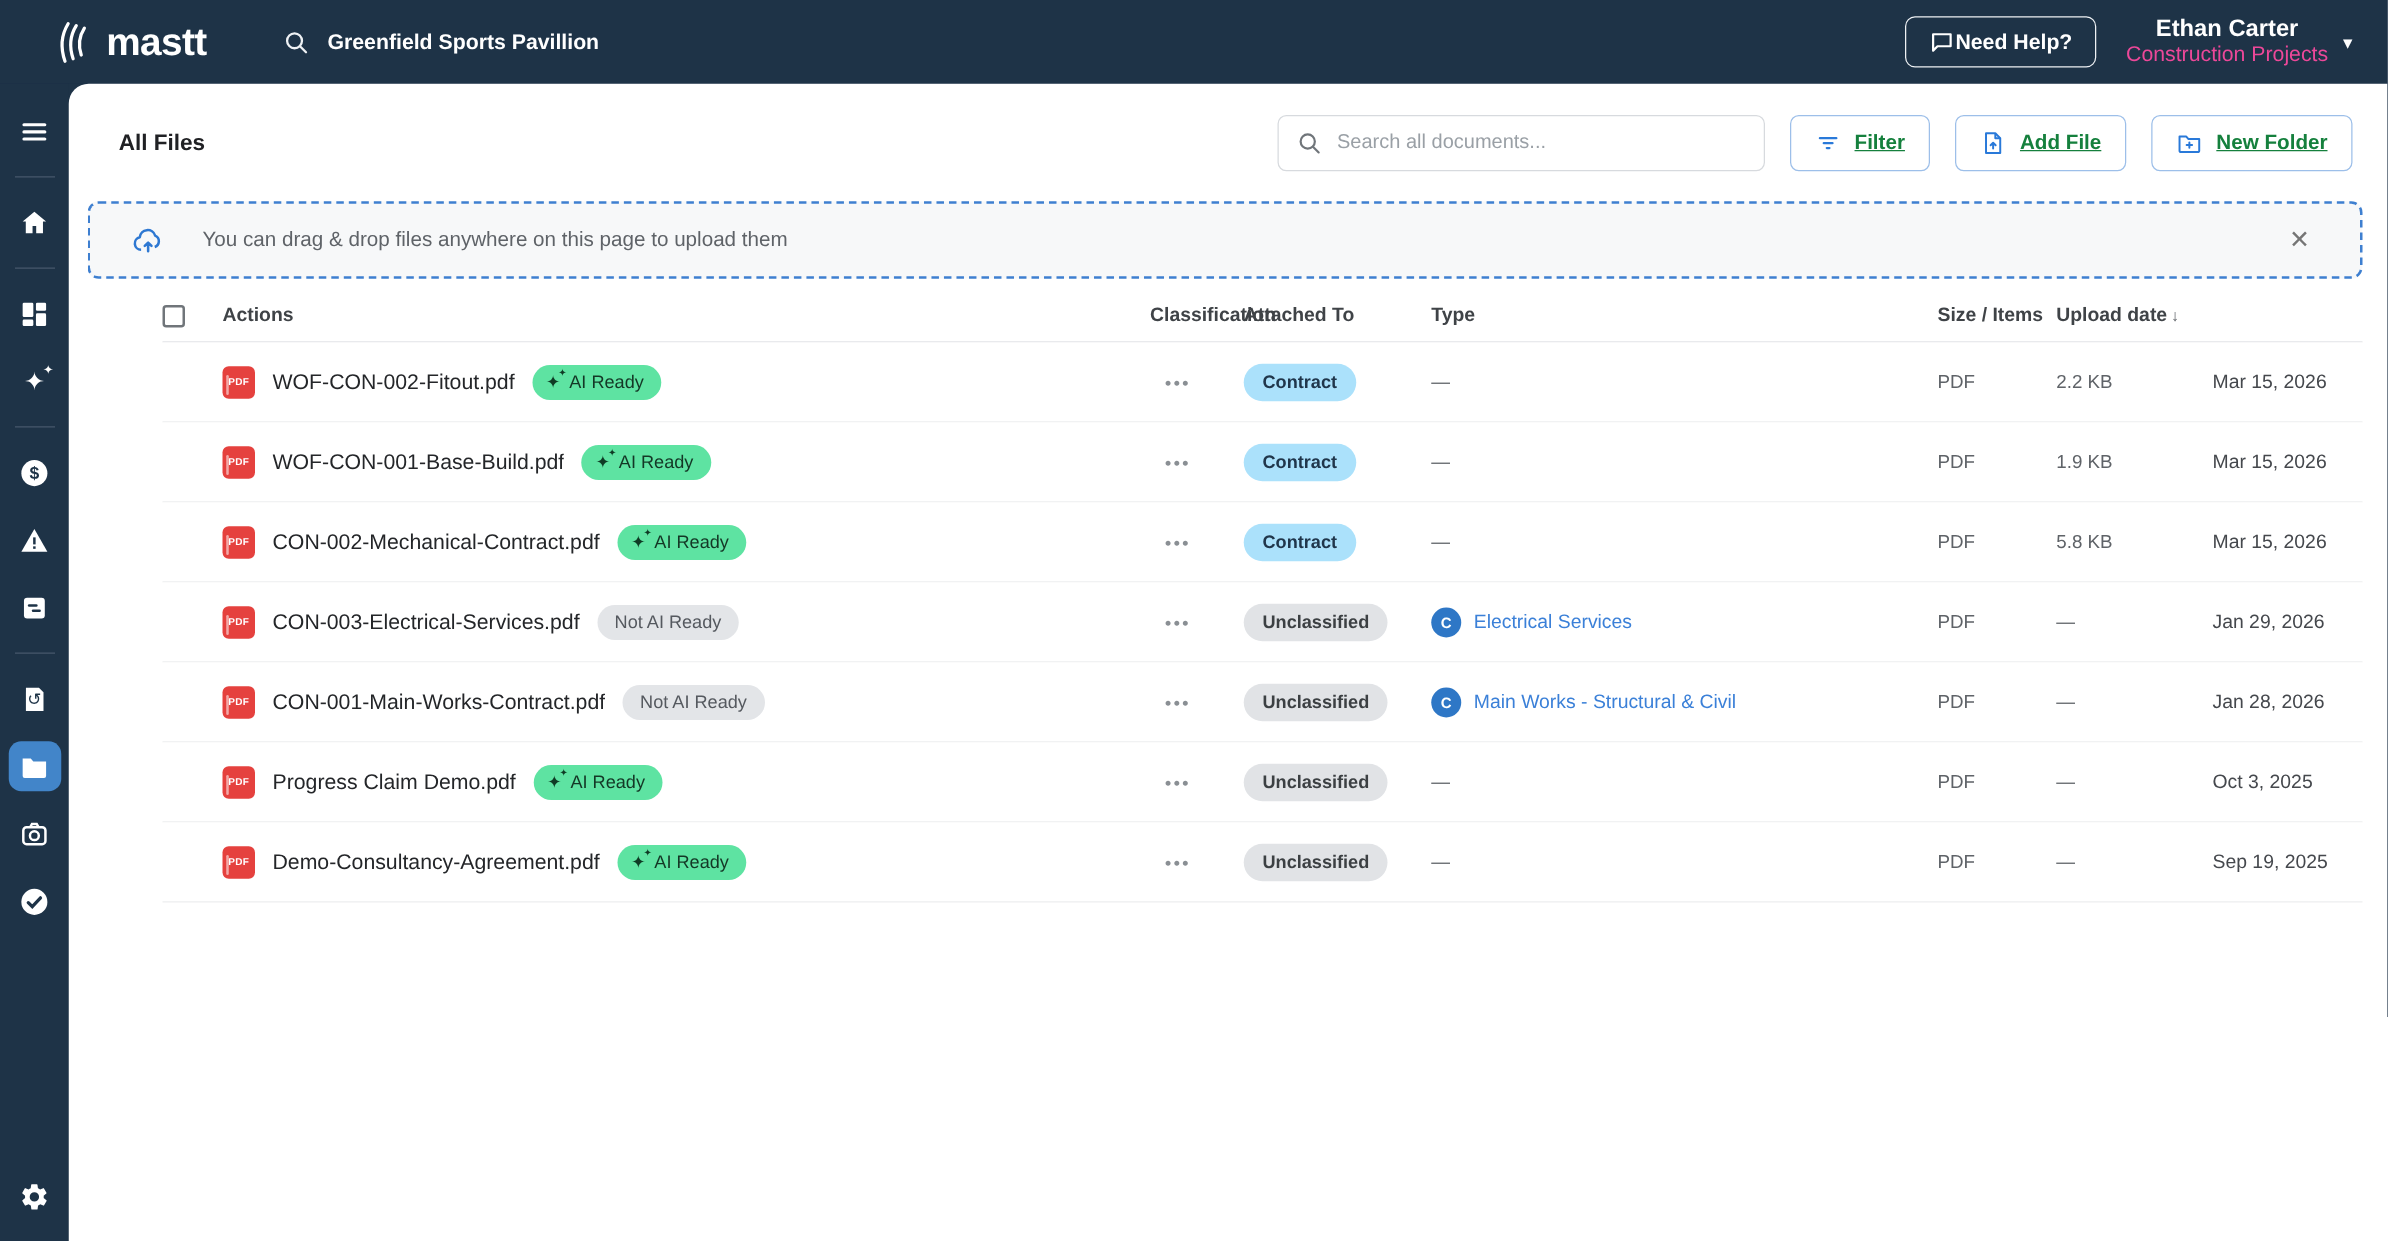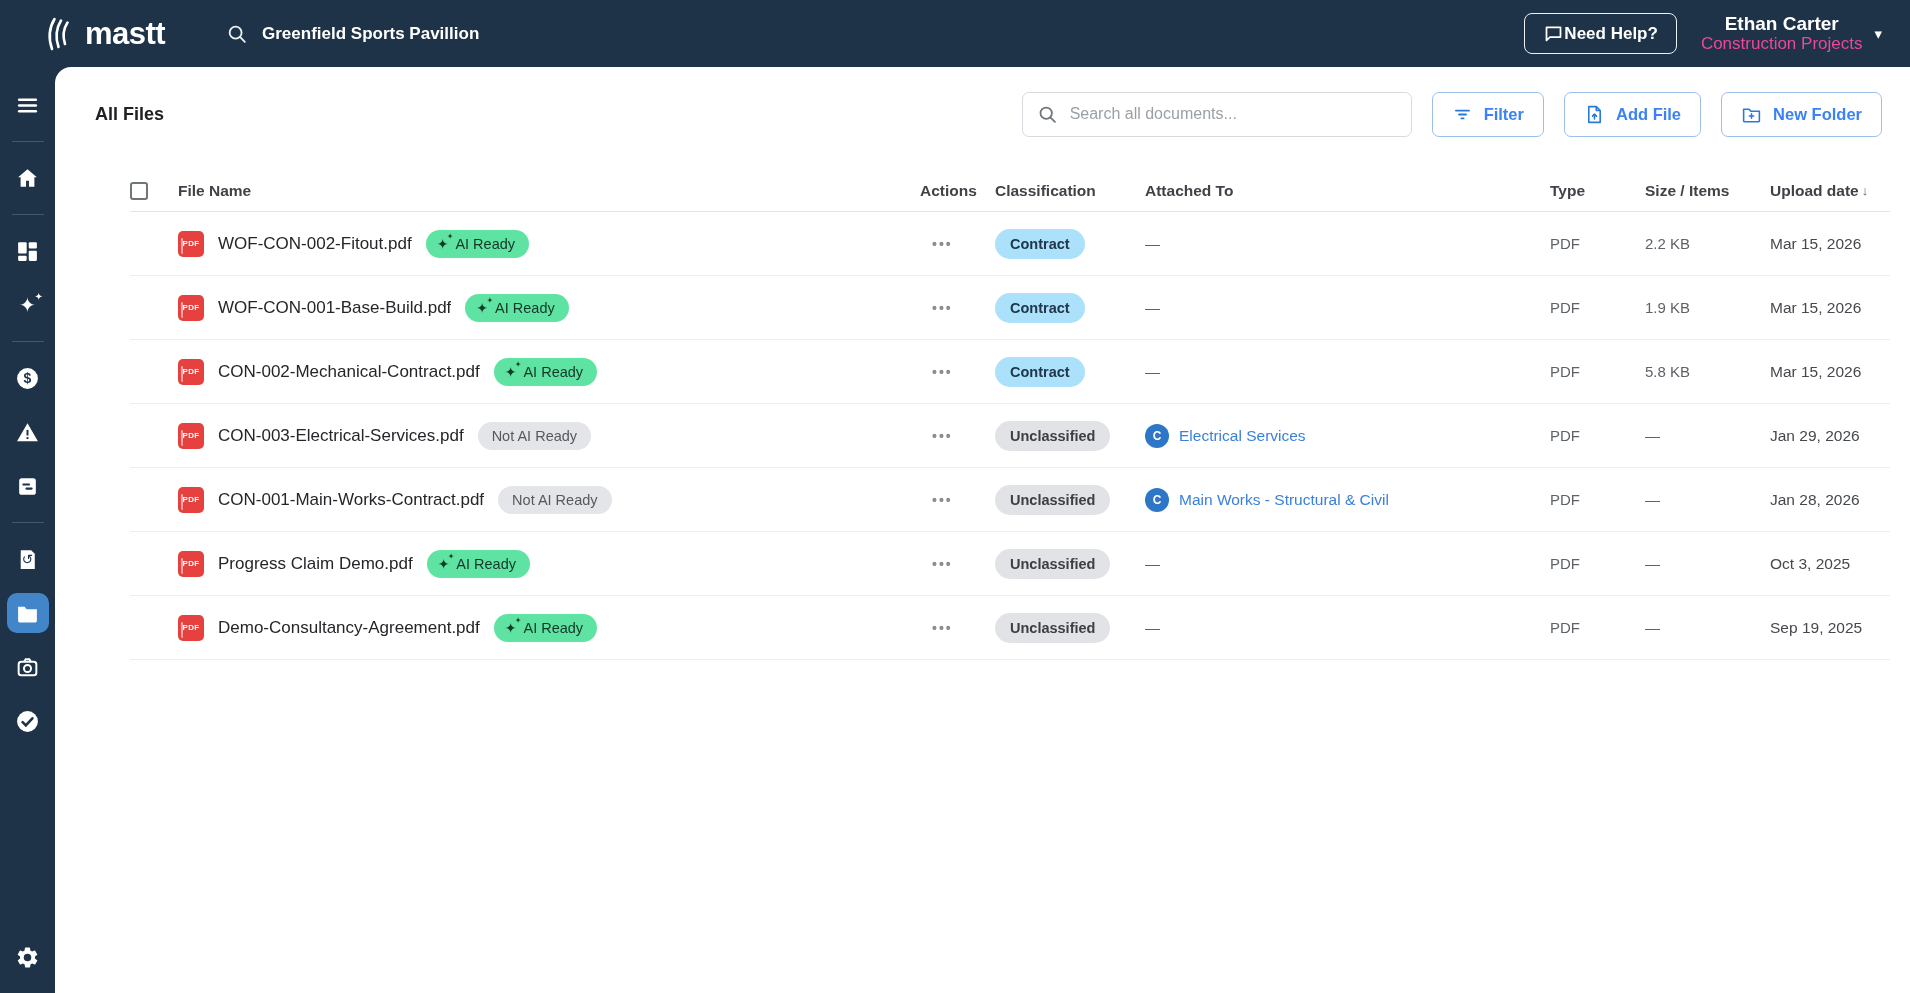--- a/index.html
+++ b/index.html
@@ -48,21 +48,21 @@
   .controls { display:flex; align-items:center; gap:20px; }
   .doc-search { width:390px; height:45px; border:1px solid #d7dade; border-radius:7px;
     display:flex; align-items:center; padding:0 14px; gap:12px; background:#fff; }
   .doc-search svg { width:21px; height:21px; flex-shrink:0; }
   .doc-search input { border:none; outline:none; font-size:16px; color:#3c4043; width:100%;
     font-family:"Liberation Sans","DejaVu Sans",sans-serif; background:transparent; }
   .doc-search input::placeholder { color:#9aa0a6; }
   .btn { height:45px; display:flex; align-items:center; gap:11px; padding:0 19px;
     border:1px solid #9dbfe9; border-radius:7px; background:#fff; cursor:pointer; }
   .btn svg { width:21px; height:21px; }
-  .btn span { color:#3b82f6; font-size:16.5px; font-weight:700; }
+  .btn span { color:#15803d; font-size:16.5px; font-weight:700;text-decoration:underline; }
 
   
   .banner { margin:0 20px 0 15px; height:62px; border:2px dashed #3e7fd0; border-radius:9px;
     background:#f7f8f9; display:flex; align-items:center; padding:0 40px 0 33px; }
   .banner svg.cloud { width:27px; height:27px; margin-right:30px; flex-shrink:0; }
   .banner-text { font-size:16.5px; color:#5f6368; }
   .banner-spacer { flex:1; }
   .banner-close { font-size:20px; color:#757575; cursor:pointer; line-height:1; }
 
   
@@ -253,27 +253,35 @@
         <div class="btn">
           <svg viewBox="0 0 24 24" fill="none" stroke="#2979d9" stroke-width="1.8" stroke-linejoin="round">
               <path d="M3 6h6.2l2 2.3H21V19a1.2 1.2 0 0 1-1.2 1.2H4.2A1.2 1.2 0 0 1 3 19z"></path>
               <path d="M12 11.3v5M9.5 13.8h5" stroke-linecap="round"></path>
             </svg>
           <span>New Folder</span>
         </div>
       </div>
     </div>
 
+    <div class="banner">
+      <svg class="cloud" viewBox="0 0 24 24" fill="none" stroke="#2e78d2" stroke-width="1.8" stroke-linejoin="round">
+        <path d="M7 18.5a4.5 4.5 0 0 1-.9-8.9 5.6 5.6 0 0 1 10.9-1.2 4.35 4.35 0 0 1-.3 8.1"></path>
+        <path d="M12 19.5v-6M9.6 15.8 12 13.4l2.4 2.4" stroke-linecap="round"></path>
+      </svg>
+      <span class="banner-text">You can drag &amp; drop files anywhere on this page to upload them</span>
+      <div class="banner-spacer"></div>
+      <span class="banner-close">✕</span>
+    </div>
 
     <div class="table">
       <div class="thead">
         <div class="cell">
             <span class="checkbox"></span>
           </div>
-        <div class="cell th">File Name</div>
         <div class="cell th">Actions</div>
         <div class="cell th">Classification</div>
         <div class="cell th">Attached To</div>
         <div class="cell th">Type</div>
         <div class="cell th">Size / Items</div>
         <div class="cell th">
           <span>Upload date</span>
             <span class="sort-arrow">↓</span>
         </div>
       </div>

